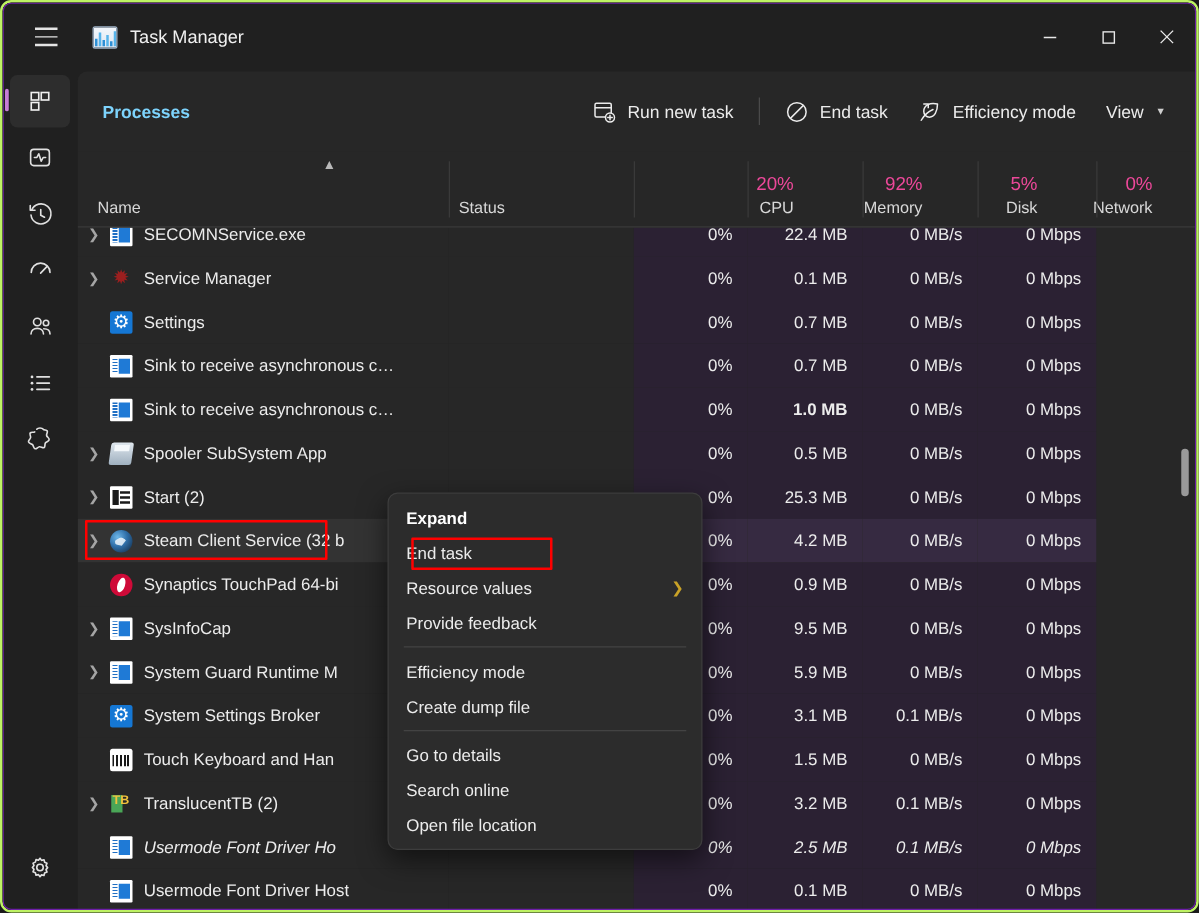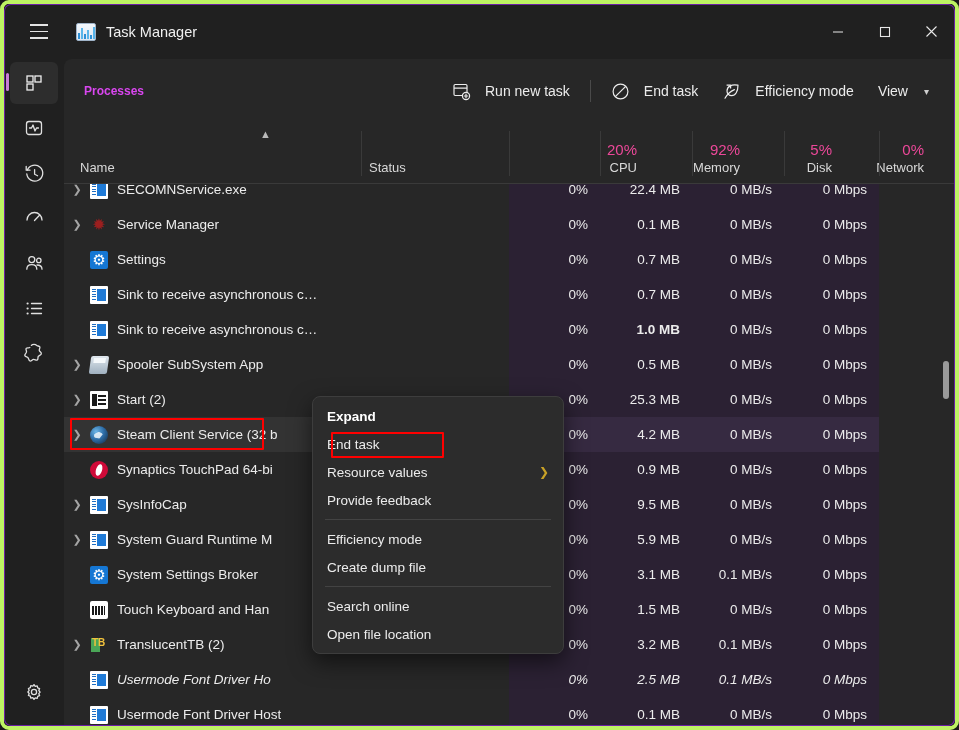--- a/index.html
+++ b/index.html
@@ -5,21 +5,21 @@
   * { box-sizing: border-box; margin: 0; padding: 0; }
   html, body {
     width: 959px; height: 730px;
     background: #1a1a1a;
     font-family: "Liberation Sans", sans-serif;
     overflow: hidden;
   }
   .window {
     position: absolute; inset: 0;
     background: #202020;
-    border: 4px solid #bef264;
+    border: 2px solid #bef264;
     border-radius: 9px;
     overflow: hidden;
   }
   .window::before {
     content: ""; position: absolute; inset: 0;
     border-radius: 7px;
     box-shadow: inset 0 0 0 1px #6d1fa8;
     pointer-events: none; z-index: 60;
   }
 
@@ -80,24 +80,24 @@
   
   .content {
     position: absolute; top: 55px; left: 60px; right: 0; bottom: 0;
     background: #272727; border-top-left-radius: 8px; overflow: hidden;
   }
 
   .toolbar {
     height: 64px; display: flex; align-items: center;
     padding: 0 14px 0 20px;
   }
-  .page-title { font-size: 12px; font-weight: bold; color: #d946ef; }
+  .page-title { font-size: 14px; font-weight: bold; color: #7dd3fc; }
   .tb-actions { margin-left: auto; display: flex; align-items: center; }
   .tb-btn {
-    display: flex; align-items: center; gap: 14px;
+    display: flex; align-items: center; gap: 9px;
     padding: 7px 12px; border-radius: 5px; cursor: pointer;
     color: #ececec; font-size: 14px; white-space: nowrap;
   }
   .tb-sep { width: 1px; height: 22px; background: #4a4a4a; margin: 0 8px; }
   .tb-btn svg { display: block; flex: none; }
   .view-chev { font-size: 10px; color: #cfcfcf; margin-left: 2px; }
 
   
   .tbl { position: absolute; top: 64px; left: 0; right: 0; bottom: 0; }
   .thead {
@@ -682,20 +682,23 @@
       </div>
       <div class="ctxsep"></div>
       <div class="ctxitem">
         <span>Efficiency mode</span>
       </div>
       <div class="ctxitem">
         <span>Create dump file</span>
       </div>
       <div class="ctxsep"></div>
       <div class="ctxitem">
+        <span>Go to details</span>
+      </div>
+      <div class="ctxitem">
         <span>Search online</span>
       </div>
       <div class="ctxitem">
         <span>Open file location</span>
       </div>
     </div>
 
   <div class="annot" style="left:66px; top:414px; width:194px; height:32px"></div>
   <div class="annot" style="left:327px; top:428px; width:113px; height:26px"></div>
 

